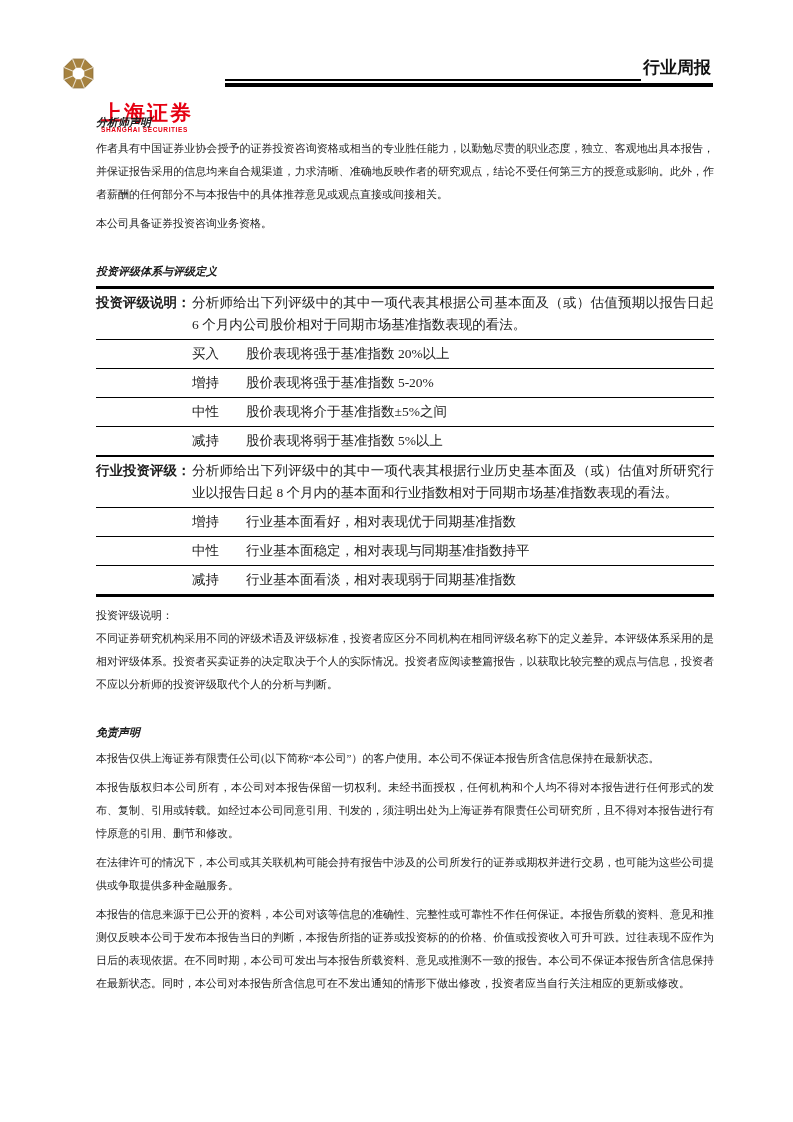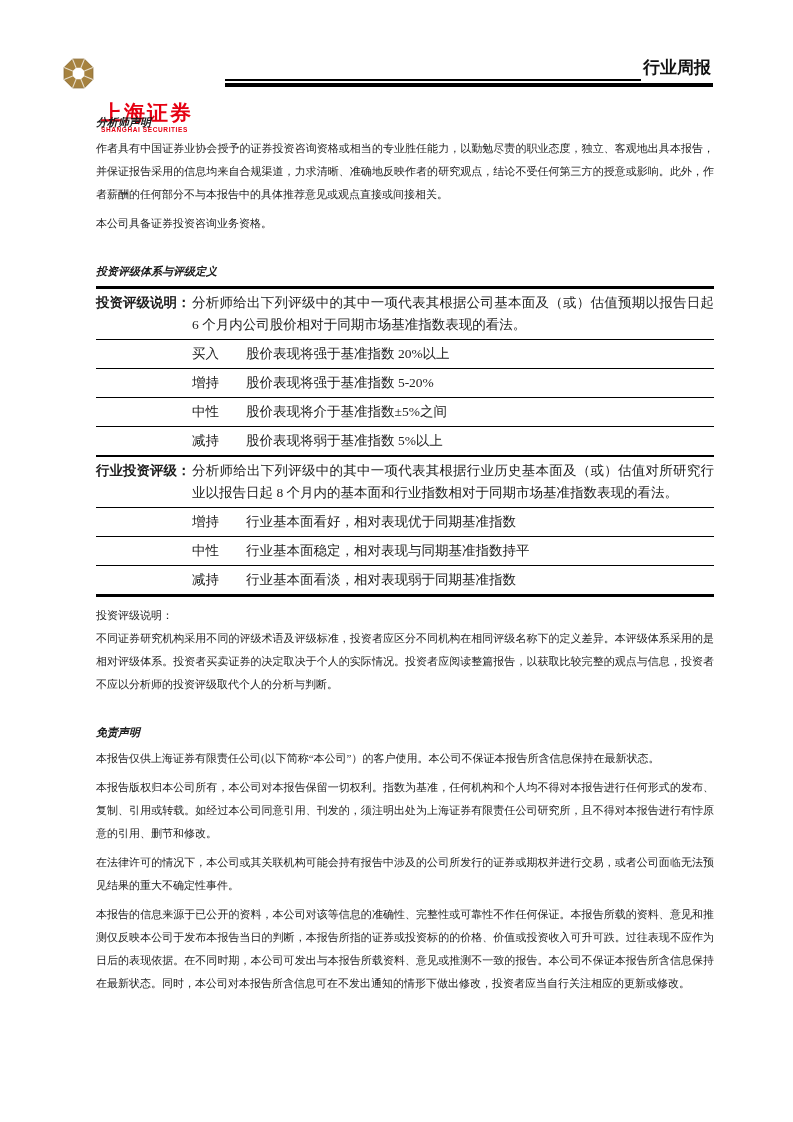--- a/index.html
+++ b/index.html
@@ -209,18 +209,18 @@
           <td class="col-desc">行业基本面看淡，相对表现弱于同期基准指数</td>
         </tr>
       </tbody>
     </table>
 
     <p class="body note-title" style="margin-bottom:0;">投资评级说明：</p>
     <p class="body">不同证券研究机构采用不同的评级术语及评级标准，投资者应区分不同机构在相同评级名称下的定义差异。本评级体系采用的是相对评级体系。投资者买卖证券的决定取决于个人的实际情况。投资者应阅读整篇报告，以获取比较完整的观点与信息，投资者不应以分析师的投资评级取代个人的分析与判断。</p>
 
     <div class="sec-title">免责声明</div>
     <p class="body">本报告仅供上海证券有限责任公司(以下简称“本公司”）的客户使用。本公司不保证本报告所含信息保持在最新状态。</p>
-    <p class="body">本报告版权归本公司所有，本公司对本报告保留一切权利。指数为基准，任何机构和个人均不得对本报告进行任何形式的发布、复制、引用或转载。如经过本公司同意引用、刊发的，须注明出处为上海证券有限责任公司研究所，且不得对本报告进行有悖原意的引用、删节和修改。</p>
-    <p class="body">在法律许可的情况下，本公司或其关联机构可能会持有报告中涉及的公司所发行的证券或期权并进行交易，或者公司面临无法预见结果的重大不确定性事件。</p>
+    <p class="body">本报告版权归本公司所有，本公司对本报告保留一切权利。未经书面授权，任何机构和个人均不得对本报告进行任何形式的发布、复制、引用或转载。如经过本公司同意引用、刊发的，须注明出处为上海证券有限责任公司研究所，且不得对本报告进行有悖原意的引用、删节和修改。</p>
+    <p class="body">在法律许可的情况下，本公司或其关联机构可能会持有报告中涉及的公司所发行的证券或期权并进行交易，也可能为这些公司提供或争取提供多种金融服务。</p>
     <p class="body">本报告的信息来源于已公开的资料，本公司对该等信息的准确性、完整性或可靠性不作任何保证。本报告所载的资料、意见和推测仅反映本公司于发布本报告当日的判断，本报告所指的证券或投资标的的价格、价值或投资收入可升可跌。过往表现不应作为日后的表现依据。在不同时期，本公司可发出与本报告所载资料、意见或推测不一致的报告。本公司不保证本报告所含信息保持在最新状态。同时，本公司对本报告所含信息可在不发出通知的情形下做出修改，投资者应当自行关注相应的更新或修改。</p>
 
   </div>
 </div>
 
 </body></html>

